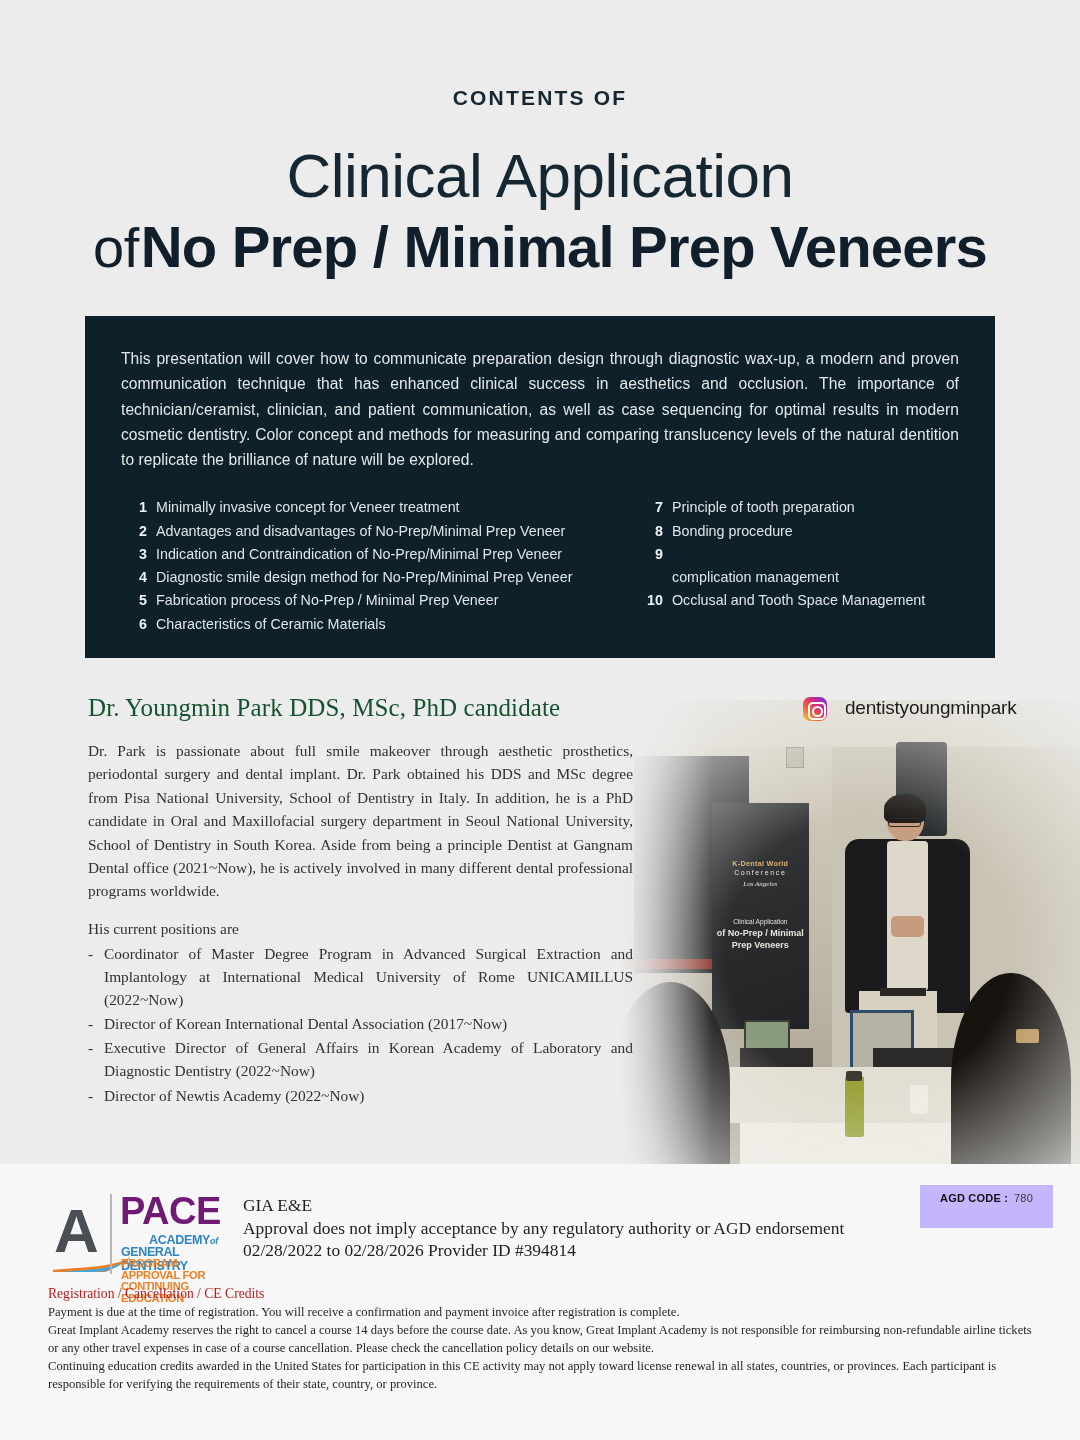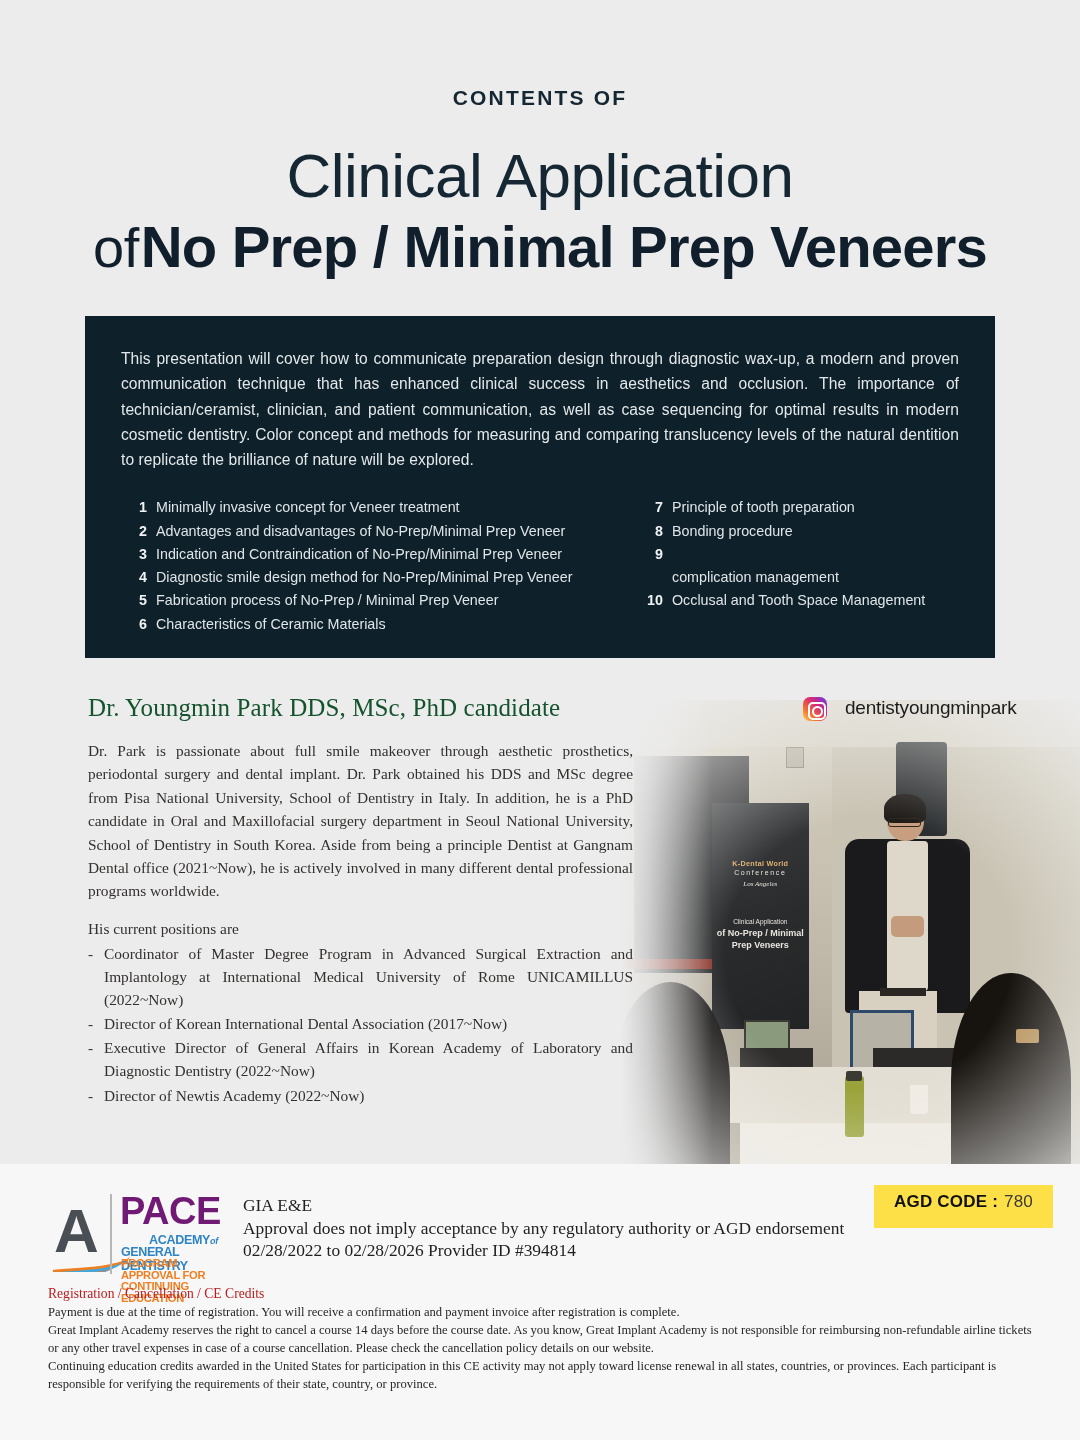--- a/index.html
+++ b/index.html
@@ -241,23 +241,23 @@
     color: #2e84c4; letter-spacing: -0.4px; }
   .pace-l3 { position: absolute; left: 73px; top: 68px; font-size: 11.2px; font-weight: 700;
     color: #ef7f22; letter-spacing: -0.3px; line-height: 1.04; }
   .gia {
     margin-left: 20px; padding-top: 4px;
     font-family: "Liberation Serif", serif;
     font-size: 17.4px; line-height: 1.30; color: #1f1f1f;
   }
   .agd-badge {
     position: absolute; right: 27px; top: 21px;
-    background: #fde047; color: #111;
-    padding: 7px 20px 16px 20px;
-    font-size: 17px; letter-spacing: 0.2px;
+    background: #c4b5fd; color: #111;
+    padding: 7px 20px 24px 20px;
+    font-size: 11px; letter-spacing: 0.2px;
   }
   .agd-badge b { font-weight: 700; }
   .agd-badge span { color: #3a3a3a; margin-left: 6px; }
 
   .terms { position: absolute; left: 48px; top: 122px; width: 990px;
     font-family: "Liberation Serif", serif; color: #242424; }
   .terms-title { font-size: 13.6px; font-weight: 400; color: #b91c1c; margin-bottom: 2px;
     font-stretch: condensed; }
   .terms-p { font-size: 12.6px; line-height: 1.42; color: #262626; font-stretch: condensed; }
 </style>

